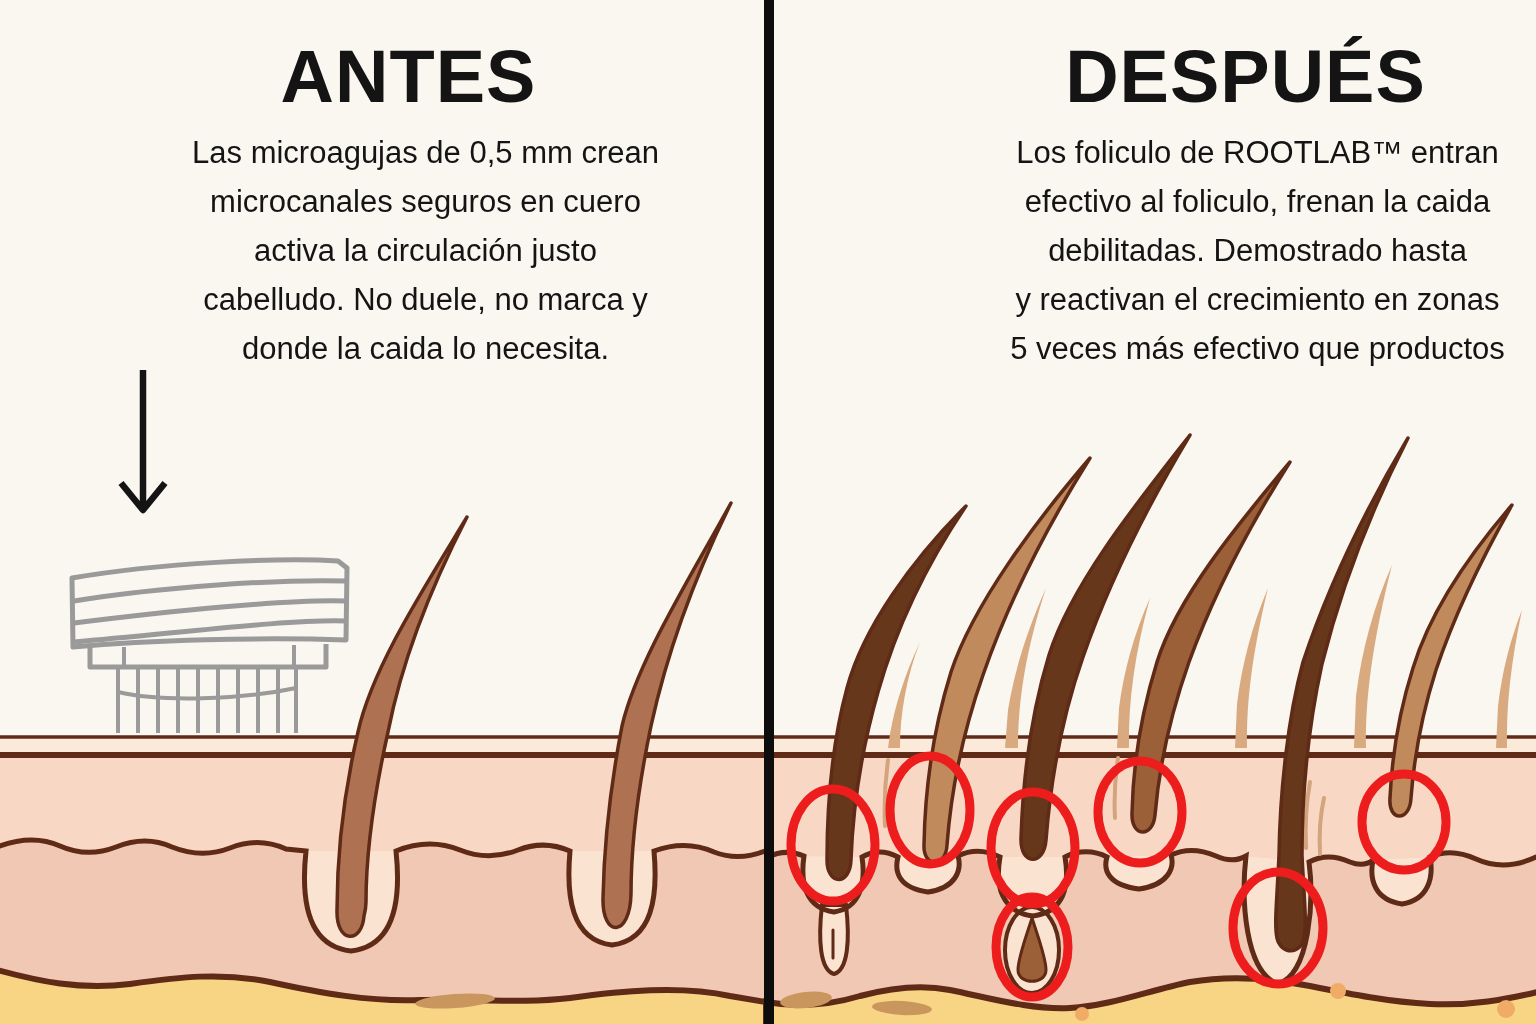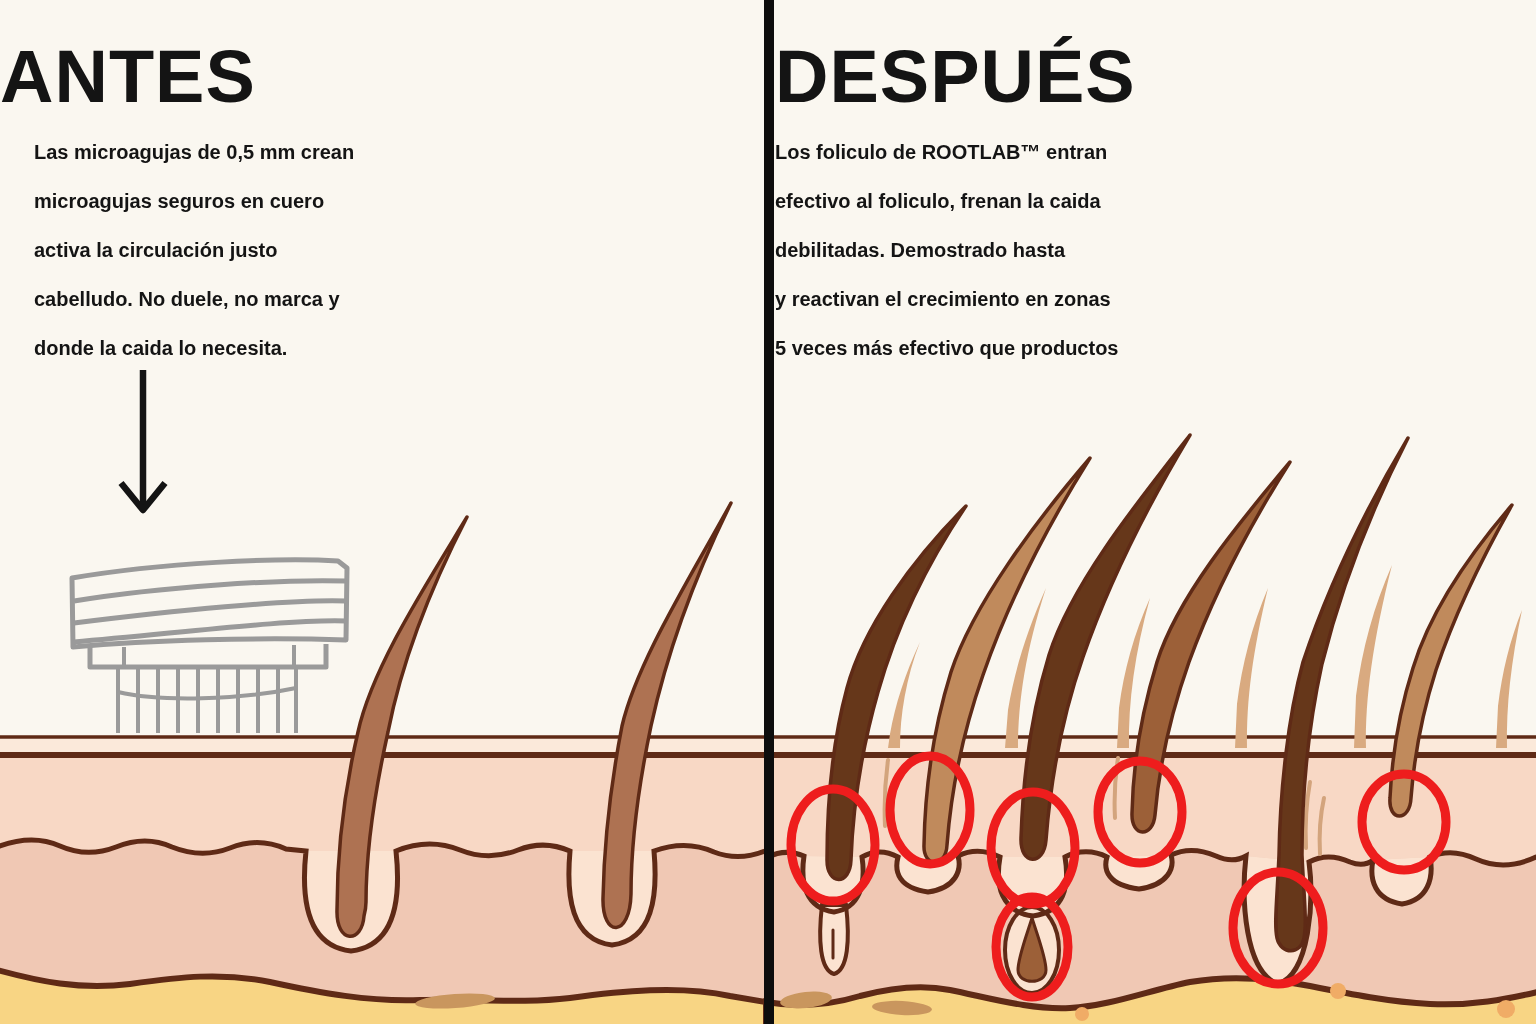--- a/index.html
+++ b/index.html
@@ -2,29 +2,29 @@
 <html style="--background: #faf7f0; --ink: #141414; --divider: #0d0d0d; --outline: #5f2a16; --epidermis: #f8d8c5; --surface-strip: #fbe9da; --dermis: #f0c8b4; --fat: #f8d584; --follicle-canal: #fbe3d1; --hair-medium: #ae7252; --hair-dark: #66371a; --hair-brown: #9c6038; --hair-tan: #c08a5c; --hair-light: #d9aa80; --hair-wisp: #d3a47d; --fat-blob: #c9965e; --fat-dot: #f0ac66; --device-gray: #9a9a9a; --highlight-red: #ee1d1d; --arrow-black: #141414;"><head>
 <meta charset="utf-8">
 <style>
   html,body{margin:0;padding:0;}
   body{
     width:1536px;height:1024px;overflow:hidden;position:relative;
     background:var(--background,#faf7f0);
     font-family:"Liberation Sans","DejaVu Sans",sans-serif;
     color:var(--ink,#141414);
   }
-  .panel-text{position:absolute;top:0;text-align:left;z-index:3;}
+  .panel-text{position:absolute;top:0;text-align:center;z-index:3;padding-left:26px;}
   .panel-text.left{left:0;width:765px;}
   .panel-text.right{left:775px;width:913px;}
   .big-title{
     font-size:74px;font-weight:900;letter-spacing:1px;line-height:1;
     margin:40px 0 14px 0;color:var(--ink,#141414);
   }
   .panel-text.right .big-title{margin-right:24px;}
-  .para{font-size:20px;font-weight:700;line-height:49px;color:var(--ink,#141414);}
+  .para{font-size:31px;font-weight:400;line-height:49px;color:var(--ink,#141414);}
   .panel-text.left .para{padding-left:34px;}
   .para div{white-space:nowrap;}
   #divider{
     position:absolute;left:764px;top:0;width:10px;height:1024px;
     background:var(--divider,#0d0d0d);z-index:4;
   }
   #scene{position:absolute;left:0;top:0;z-index:1;}
 
   
   .epi{fill:var(--epidermis)}
@@ -162,21 +162,21 @@
     <ellipse class="ring" cx="1404" cy="822" rx="42" ry="48"></ellipse>
   </g>
 </svg>
 
 <div id="divider"></div>
 
 <div class="panel-text left">
   <div class="big-title">ANTES</div>
   <div class="para">
     <div>Las microagujas de 0,5 mm crean</div>
-    <div>microagujas seguros en cuero</div>
+    <div>microcanales seguros en cuero</div>
     <div>activa la circulación justo</div>
     <div>cabelludo. No duele, no marca y</div>
     <div>donde la caida lo necesita.</div>
   </div>
 </div>
 
 <div class="panel-text right">
   <div class="big-title">DESPUÉS</div>
   <div class="para">
     <div>Los foliculo de ROOTLAB™ entran</div>

